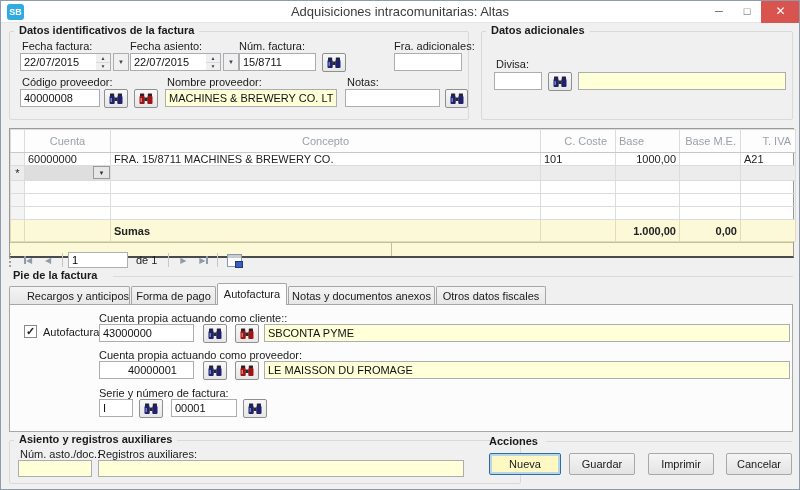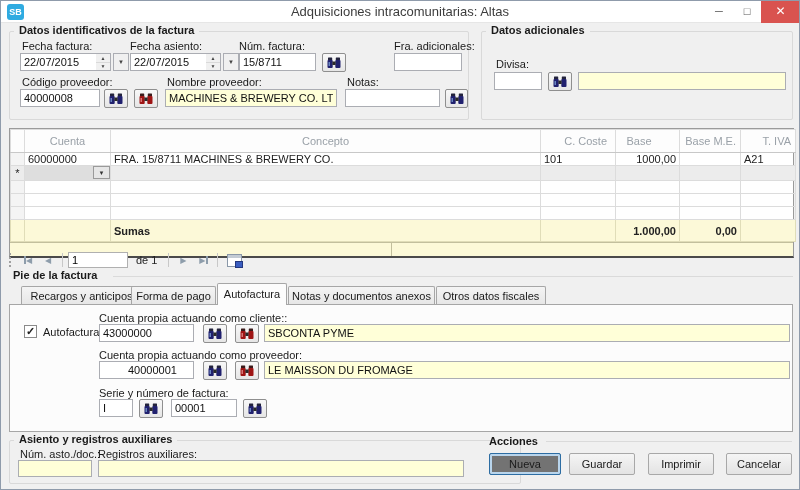--- a/index.html
+++ b/index.html
@@ -85,21 +85,21 @@
   .tabpanel { position:absolute; left:8px; top:303px; width:784px; height:128px; background:#fcfcfc;
               border:1px solid #a6a6a6; z-index:2; }
 
   .checkbox { position:absolute; width:13px; height:13px; border:1px solid #8a8a8a; background:#fff;
               font-size:11px; font-weight:bold; color:#222; line-height:11px; text-align:center; }
 
   
   .btn { position:absolute; height:22px; border:1px solid #a8a8a8; border-radius:2px;
          background:linear-gradient(#f5f5f5,#e3e3e3); font-family:"Liberation Sans", sans-serif;
          font-size:11px; color:#1a1a1a; text-align:center; cursor:default; }
-  .btn.focus { border:1px solid #2d6da3; box-shadow:inset 0 0 0 2px #b9d5ec; background:#737373; }
+  .btn.focus { border:1px solid #2d6da3; box-shadow:inset 0 0 0 2px #b9d5ec; background:#fef9c3; }
 
   svg.bi { display:block; }
 </style>
 </head>
 <body>
 
 <div class="window">
 
   <div class="titlebar">
     <div class="badge">SB</div>
@@ -215,21 +215,21 @@
           <col style="width:64px">
           <col style="width:61px">
           <col style="width:55px">
       </colgroup>
       <tbody>
           <tr>
         <th></th>
         <th>Cuenta</th>
         <th>Concepto</th>
         <th style="text-align:right;padding-right:8px;">C. Coste</th>
-        <th style="text-align:center;padding-right:20px;">Base</th>
+        <th style="text-align:left;padding-right:20px;">Base</th>
         <th style="text-align:right;padding-right:4px;">Base M.E.</th>
         <th style="text-align:right;padding-right:4px;">T. IVA</th>
       </tr>
       <tr>
         <td class="marker"></td>
         <td>60000000</td>
         <td>FRA. 15/8711 MACHINES &amp; BREWERY CO.</td>
         <td>101</td>
         <td class="num">1000,00</td>
         <td></td>
@@ -316,21 +316,21 @@
       <span class="tbl-icon">
           <i></i>
           <b></b>
         </span>
     </span>
   </div>
 
   <div class="floating-caption" style="left:12px;top:268px;">Pie de la factura</div>
   <div class="caption-line" style="left:112px;top:275px;width:680px;"></div>
 
-  <div class="tab" style="left:20px;width:121px;"><span>Recargos  y anticipos</span></div>
+  <div class="tab" style="left:8px;width:121px;text-align:right;"><span>Recargos  y anticipos</span></div>
   <div class="tab" style="left:130px;width:85px;"><span>Forma de pago</span></div>
   <div class="tab active" style="left:216px;width:70px;"><span>Autofactura</span></div>
   <div class="tab" style="left:287px;width:147px;"><span>Notas y documentos anexos</span></div>
   <div class="tab" style="left:435px;width:110px;"><span>Otros datos fiscales</span></div>
 
   <div class="tabpanel">
     <div class="checkbox" style="left:14px;top:20px;"><span>✓</span></div>
     <div class="lbl" style="left:33px;top:21px;">Autofactura</div>
 
     <div class="lbl" style="left:89px;top:7px;">Cuenta propia actuando como cliente::</div>

